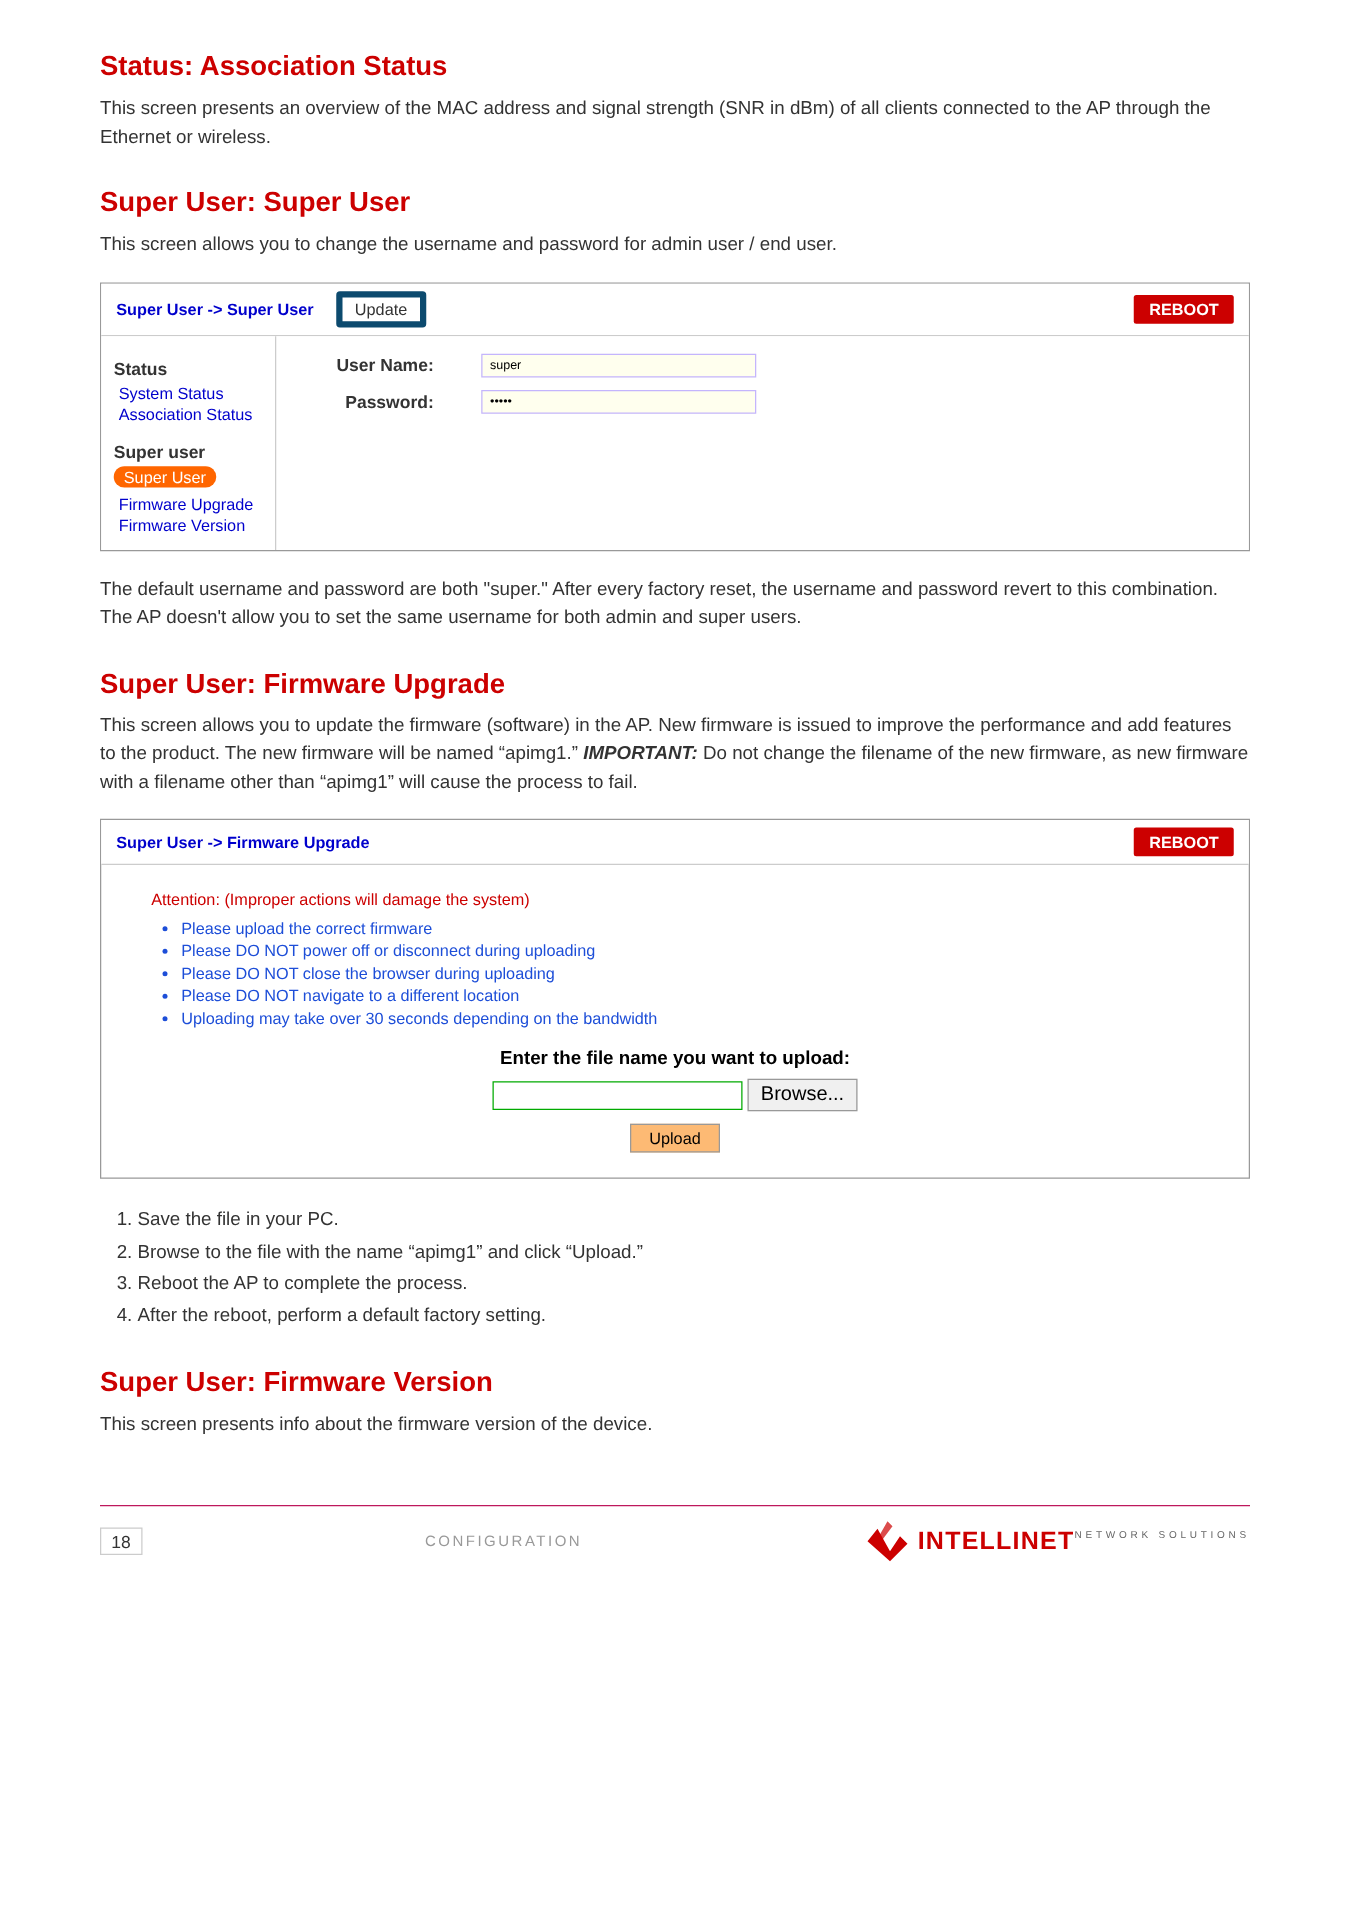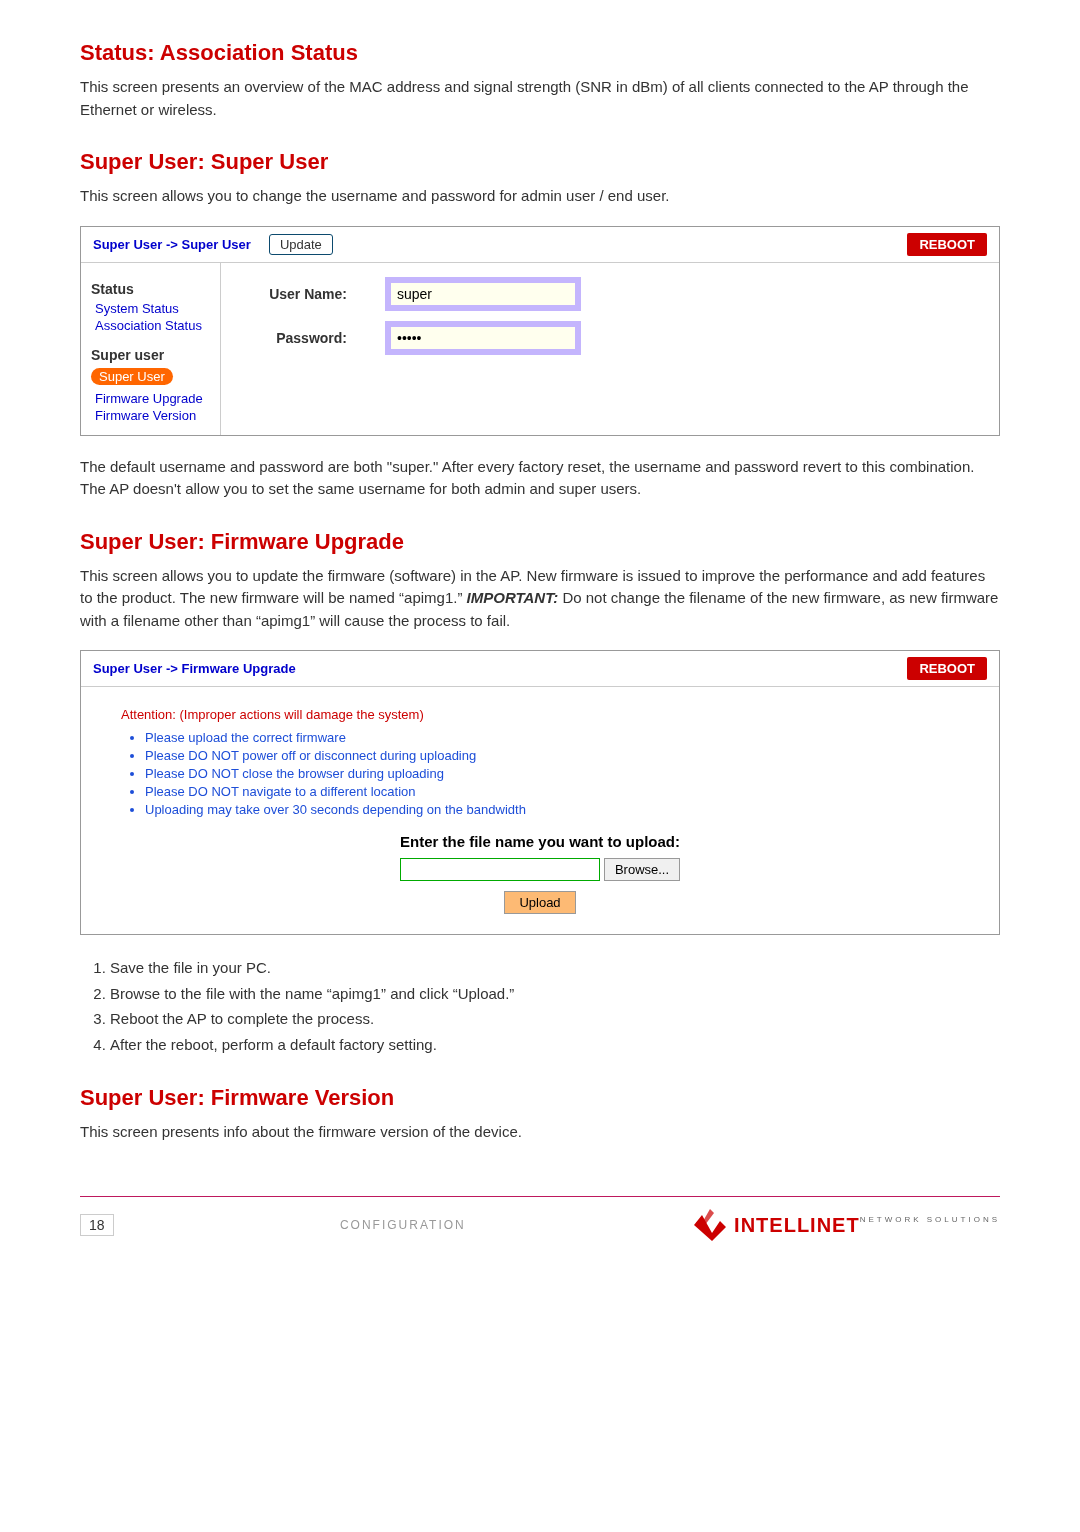--- a/index.html
+++ b/index.html
@@ -57,21 +57,21 @@
       border: none;
       padding: 4px 12px;
       cursor: pointer;
       border-radius: 2px;
     }
 
     .btn-update {
       background: #fff;
       color: #333;
       font-size: 13px;
-      border: 1px solid #0c4a6e;
+      border: 5px solid #0c4a6e;
       padding: 2px 10px;
       cursor: pointer;
       border-radius: 3px;
       margin-left: 10px;
     }
 
     
     .panel-body {
       display: flex;
       background: #fff;
@@ -127,24 +127,24 @@
     .form-label {
       font-weight: bold;
       font-size: 14px;
       color: #333;
       width: 110px;
       text-align: right;
       margin-right: 10px;
     }
 
     .form-input {
-      border: 6px solid #c4b5fd;
+      border: 1px solid #c4b5fd;
       padding: 3px 6px;
-      font-size: 14px;
-      width: 196px;
+      font-size: 10px;
+      width: 220px;
       background: #ffffee;
     }
 
     
     .firmware-panel {
       border: 1px solid #999;
       margin-bottom: 20px;
     }
 
     .firmware-body {
@@ -193,21 +193,21 @@
       border: 1px solid #00aa00;
       width: 200px;
       padding: 3px 4px;
       font-size: 13px;
       background: #fff;
     }
 
     .btn-browse {
       border: 1px solid #999;
       background: #f0f0f0;
-      font-size: 13px;
+      font-size: 16px;
       padding: 3px 10px;
       cursor: pointer;
     }
 
     .btn-upload {
       border: 1px solid #999;
       background: #fdba74;
       font-size: 13px;
       padding: 3px 14px;
       cursor: pointer;

